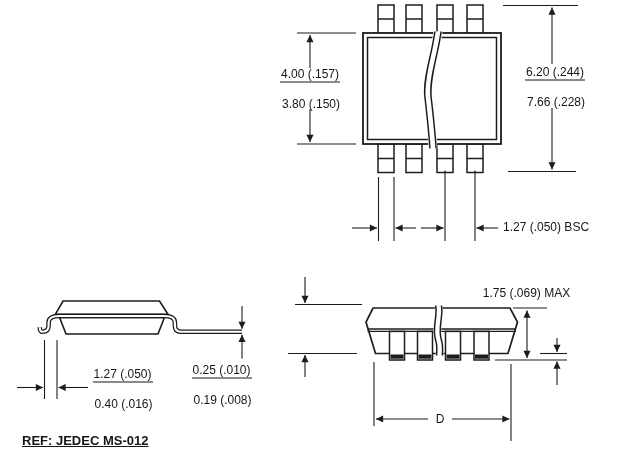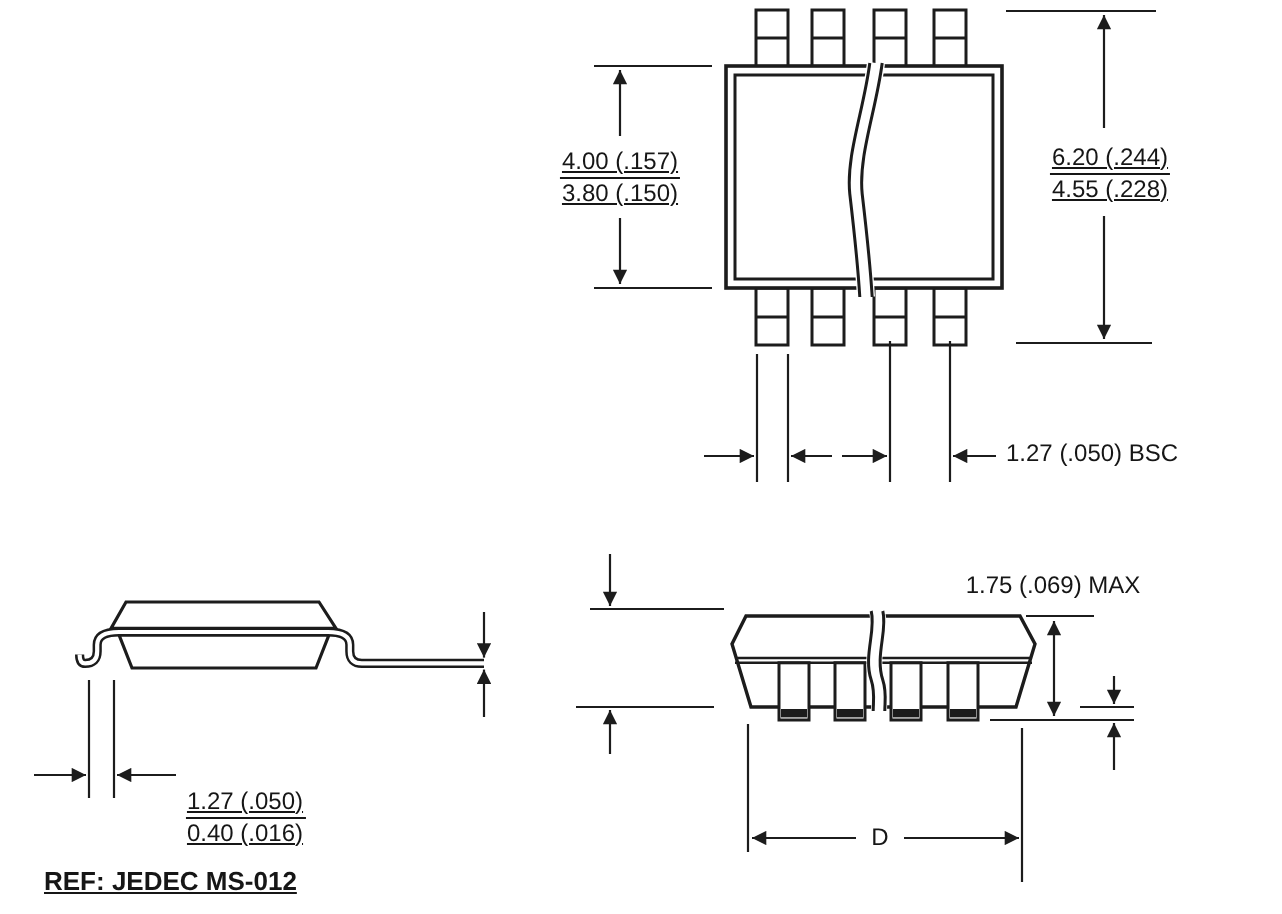--- a/index.html
+++ b/index.html
@@ -7,23 +7,23 @@
     position:relative;width:641px;height:457px;background:#ffffff;overflow:hidden;
     font-family:"Liberation Sans","DejaVu Sans",sans-serif;color:#161616;
   }
   .canvas svg{position:absolute;left:0;top:0;}
   .lbl{
     position:absolute;font-size:12px;line-height:13px;white-space:nowrap;
     transform:translate(-50%,-50%);color:#161616;
   }
   .lbl.anchor-left{transform:translate(0,-50%);}
   .lbl.anchor-none{transform:none;text-decoration:underline;}
-  .frac{text-align:center;text-decoration:underline;}
+  .frac{text-align:right;}
   .frac .t{display:block;border-bottom:1.3px solid #161616;padding:0 1px 1px 1px;}
-  .frac .b{display:block;padding-top:1px;}
+  .frac .b{display:block;padding-top:15px;}
   .ref{font-weight:bold;font-size:13px;}
 </style>
 </head>
 <body>
 
 <div class="canvas">
 
   <svg width="641" height="457" viewBox="0 0 641 457" fill="none" stroke="#1c1c1c" stroke-width="1.1">
     <defs>
       <marker id="ah" viewBox="0 0 10 10" refX="10" refY="5" markerWidth="8.5" markerHeight="6.5" orient="auto-start-reverse">
@@ -148,31 +148,35 @@
     </g>
   </svg>
 
   <div class="lbl frac" style="left:310px;top:89px;">
     <span class="t">4.00 (.157)</span>
     <span class="b">3.80 (.150)</span>
   </div>
 
   <div class="lbl frac" style="left:555px;top:86.5px;">
     <span class="t">6.20 (.244)</span>
-    <span class="b">4.55 (.228)</span>
+    <span class="b">7.66 (.228)</span>
   </div>
 
 
   <div class="lbl anchor-left" style="left:503px;top:227px;">1.27 (.050) BSC</div>
 
-  <div class="lbl frac" style="left:122.5px;top:388.5px;margin-top:20px;">
+  <div class="lbl frac" style="left:122.5px;top:388.5px;">
     <span class="t">1.27 (.050)</span>
     <span class="b">0.40 (.016)</span>
   </div>
 
+  <div class="lbl frac" style="left:221.5px;top:384.5px;">
+    <span class="t">0.25 (.010)</span>
+    <span class="b">0.19 (.008)</span>
+  </div>
 
 
   <div class="lbl" style="left:526.5px;top:293px;">1.75 (.069) MAX</div>
 
 
   <div class="lbl" style="left:440px;top:418.5px;">D</div>
 
   <div class="lbl ref anchor-none" style="left:22px;top:434px;">REF: JEDEC MS-012</div>
 
 </div>

